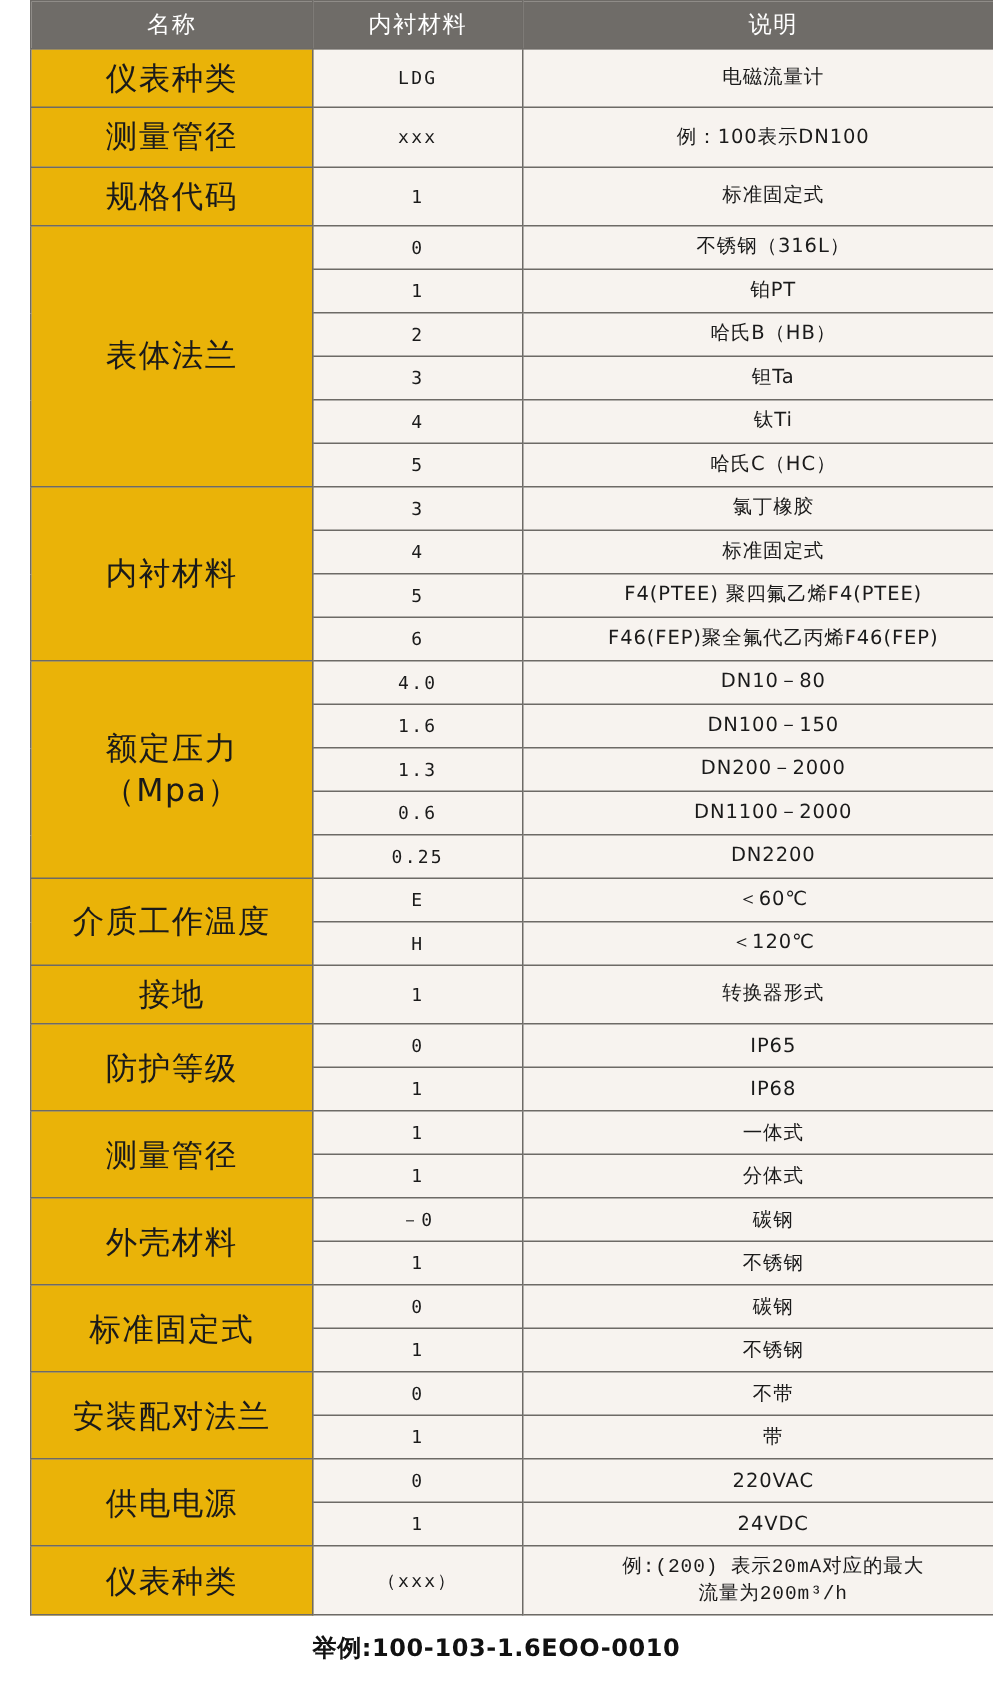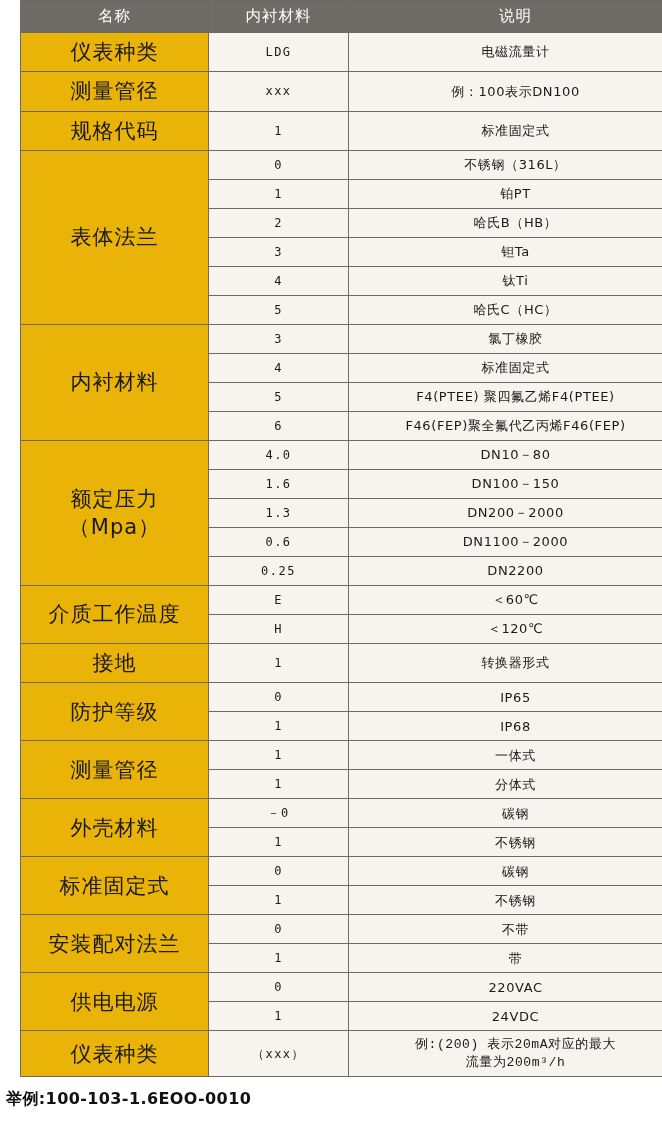--- a/index.html
+++ b/index.html
@@ -66,20 +66,21 @@
   .notes {
     padding: 8px 6px 14px 6px;
     width: 662px;
   }
   .notes .example {
     font-size: 16px;
     font-weight: bold;
     letter-spacing: 0.4px;
     margin: 4px 0 8px 0;
     color: #111;
+    text-align: center;
   }
 </style>
 </head>
 <body>
 
 <div class="sheet">
   <table class="spec">
     <colgroup>
       <col class="c1">
         <col class="c2">

